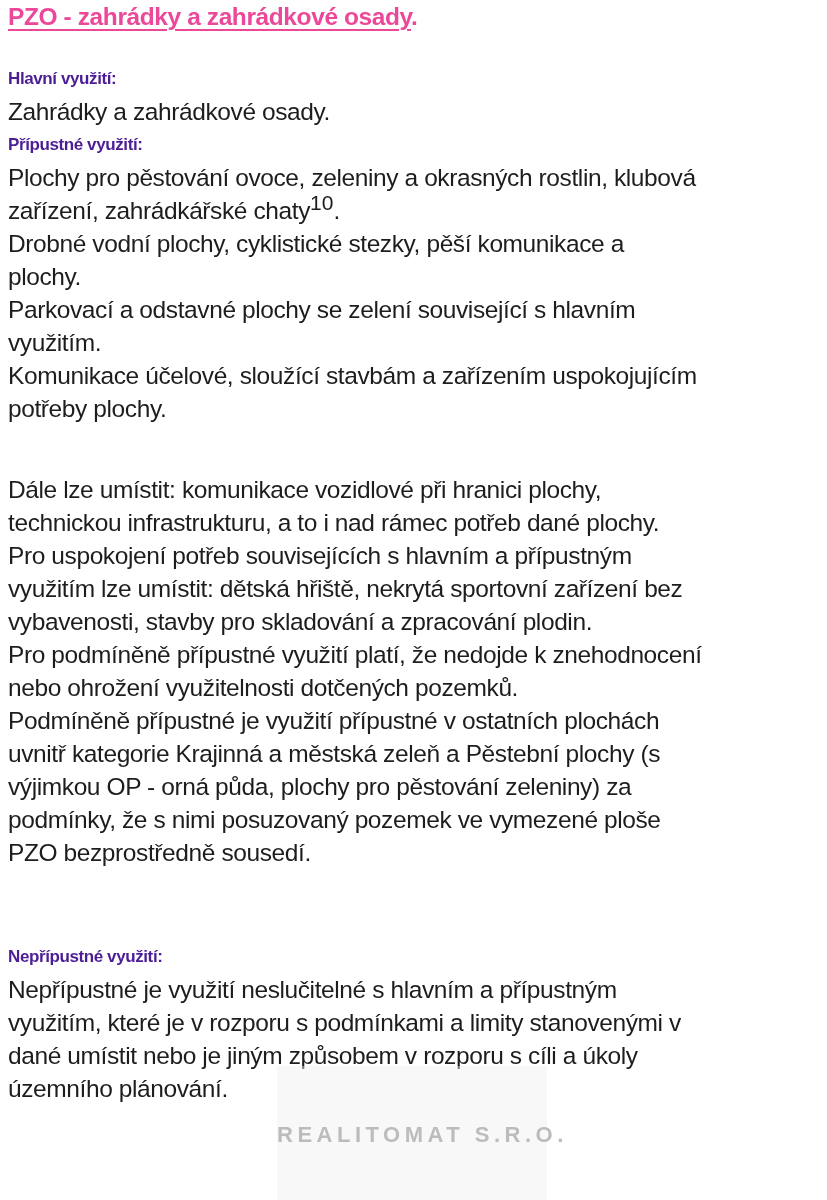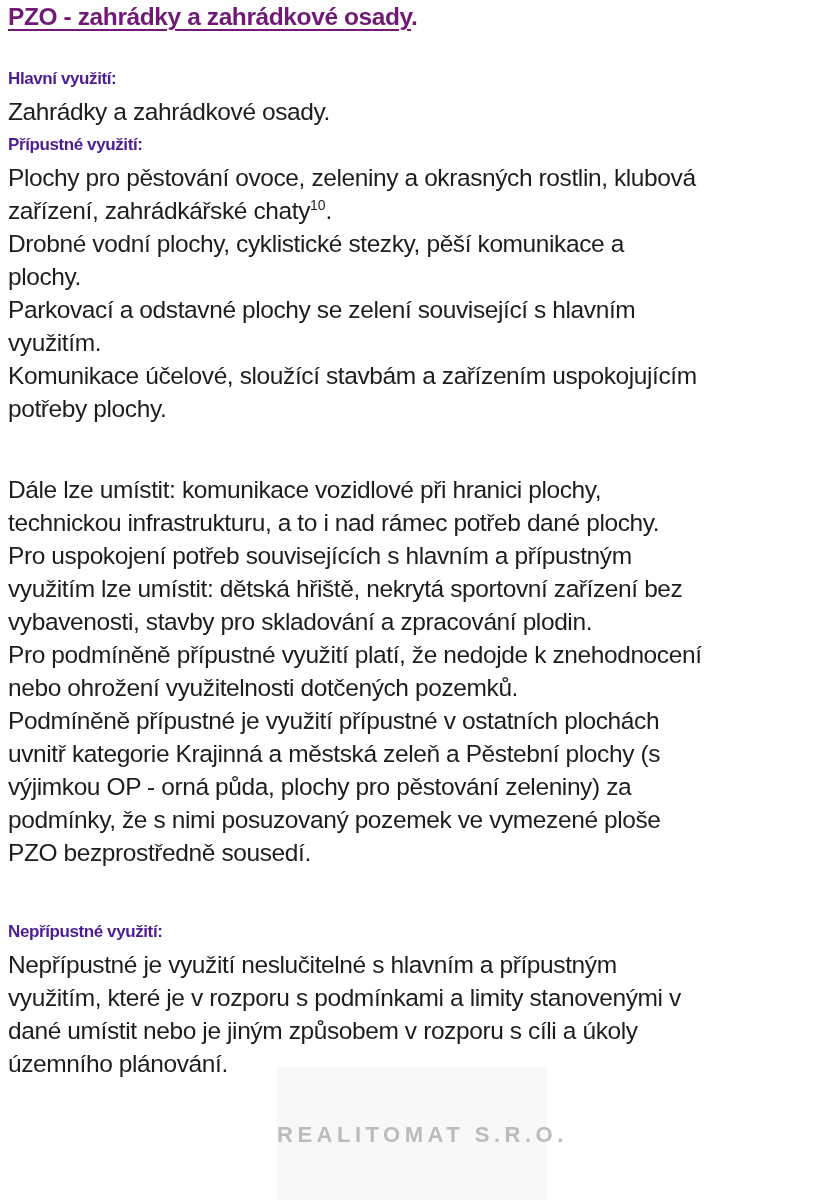--- a/index.html
+++ b/index.html
@@ -16,47 +16,47 @@
     padding: 0 4px 0 8px;
     font-size: 24.5px;
     line-height: 33px;
     letter-spacing: -0.4px;
   }
   h1 {
     margin: 0;
     font-size: 24.5px;
     line-height: 33px;
     font-weight: bold;
-    color: #701a75;
+    color: #ec4899;
     white-space: pre;
   }
   h1 .u {
     text-decoration: underline;
     text-decoration-thickness: 2px;
     text-underline-offset: 4px;
   }
   section { margin: 0; }
   .s1 { margin-top: 29px; }
   .s2 { }
   .s3 { margin-top: 48px; }
-  .s4 { margin-top: 46px; }
+  .s4 { margin-top: 71px; }
   h2 {
     margin: 0;
     font-size: 17px;
     line-height: 33px;
     font-weight: bold;
     color: #4c1d95;
     white-space: pre;
   }
   p {
     margin: 0;
     white-space: pre;
   }
   sup.fn {
-    font-size: 14px;
+    font-size: 21px;
     line-height: 0;
     vertical-align: baseline;
     position: relative;
     top: -9px;
     letter-spacing: 0;
   }
   
   .watermark {
     position: absolute;
     left: 277px;

